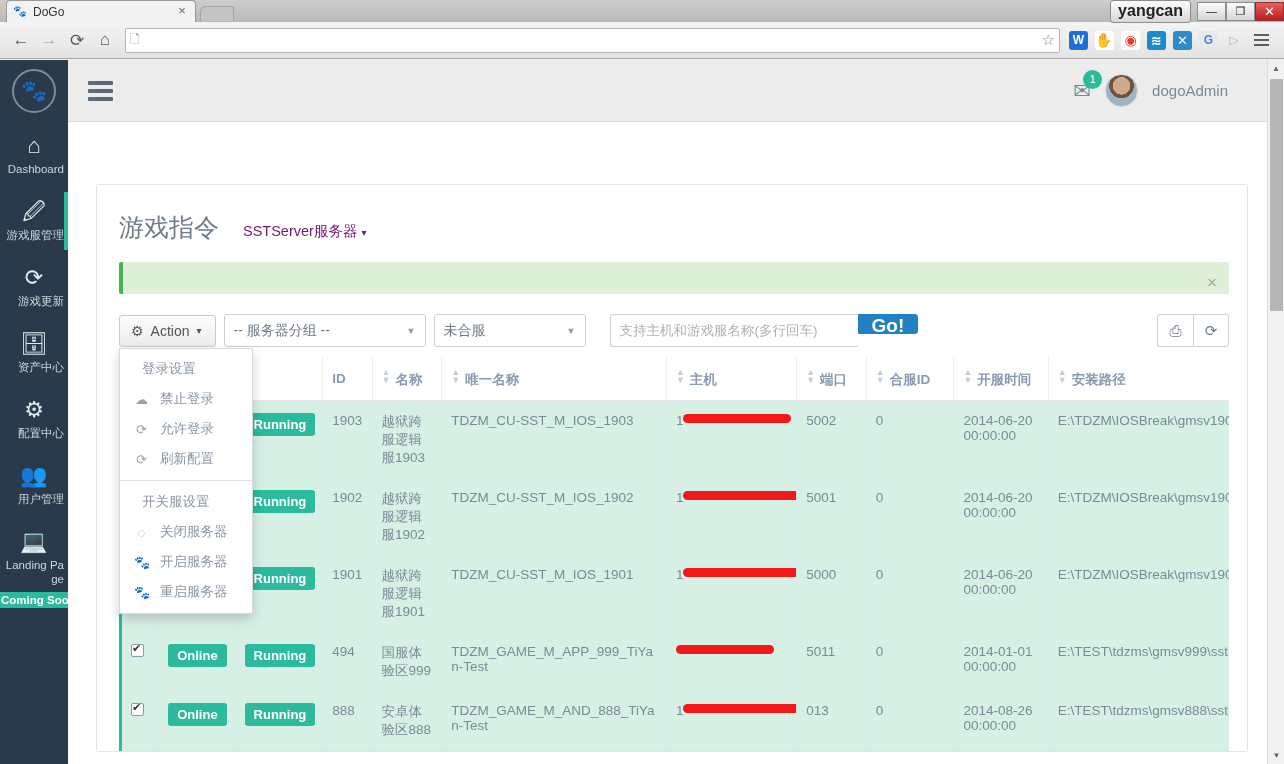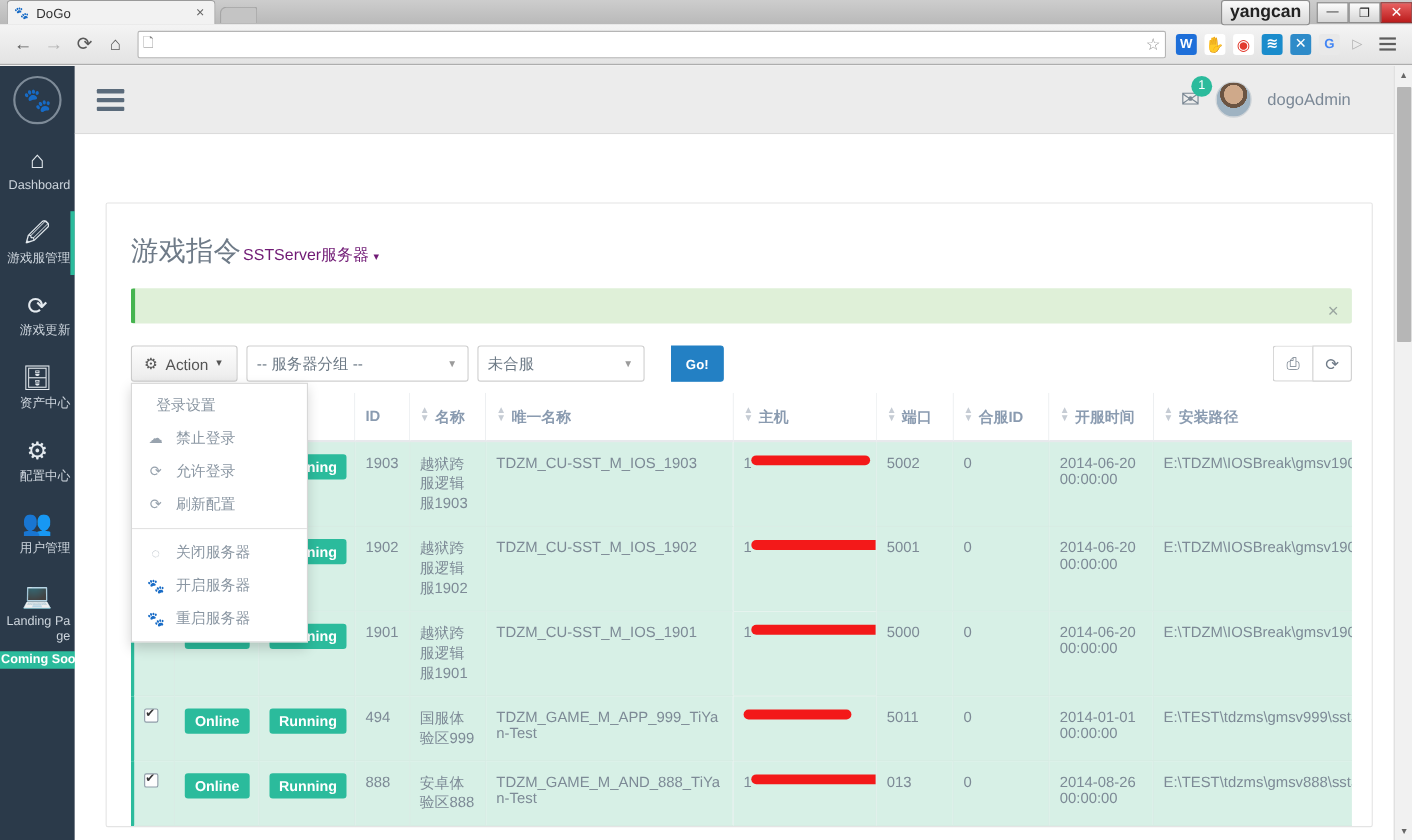--- a/index.html
+++ b/index.html
@@ -215,21 +215,21 @@
   }
   .panel {
     margin: 62px 36px 0 28px;
     background: #fff;
     border: 1px solid #e4e4e4;
     border-radius: 2px;
     min-height: 560px;
     padding: 26px 18px 0 18px;
     position: relative;
   }
-  .panel-head { display: flex; align-items: baseline; gap: 2px; padding-left: 4px; }
+  .panel-head { display: flex; align-items: baseline; gap: 24px; padding-left: 4px; }
   .panel-title { font-size: 25px; color: #6f7b88; font-weight: normal; }
   .server-select { font-size: 14.5px; color: #701a75; cursor: pointer; }
   .server-select .caret { font-size: 10px; }
 
   .alert {
     margin: 18px 0 0 4px;
     background: #dff0d8;
     border-left: 4px solid #46b450;
     color: #6d7b89;
     font-size: 13.5px;
@@ -272,41 +272,41 @@
     font-size: 13.5px; color: #555;
     padding: 0 9px;
     outline: none;
     font-family: inherit;
   }
   .search-input::placeholder { color: #b0b0b0; }
   .btn-go {
     background: #2380c4; color: #fff;
     border: 1px solid #2380c4;
     border-radius: 0 3px 3px 0;
-    font-size: 12px; font-weight: bold;
-    padding: 0 13px; height: 33px;
+    font-size: 19px; font-weight: bold;
+    padding: 0 13px; height: 20px;
     cursor: pointer;
   }
   .toolbar-right { margin-left: auto; display: flex; }
   .icon-btn {
     width: 36px; height: 33px;
     border: 1px solid #cfcfcf;
     background: #fff;
     display: flex; align-items: center; justify-content: center;
     font-size: 15px; color: #6f7b88;
     cursor: pointer;
   }
   .icon-btn:first-child { border-radius: 3px 0 0 3px; border-right: none;}
   .icon-btn:last-child { border-radius: 0 3px 3px 0; }
 
   
   .dropdown {
     position: absolute;
     left: 0; top: 34px;
-    width: 161px;
+    width: 134px;
     background: #fff;
     border: 1px solid #d8d8d8;
     box-shadow: 0 5px 11px rgba(0,0,0,.18);
     padding: 5px 0 6px 0;
     z-index: 40;
   }
   .dd-header {
     font-size: 13.5px; color: #8b97a3;
     padding: 6px 10px 6px 22px;
   }
@@ -542,20 +542,21 @@
             <span>-- 服务器分组 --</span>
             <span class="sel-caret">▼</span>
           </div>
 
           <div class="select-box sel-merge">
             <span>未合服</span>
             <span class="sel-caret">▼</span>
           </div>
 
           <div class="search-wrap">
+            <input class="search-input" type="text" placeholder="支持主机和游戏服名称(多行回车)" style="">
             <button class="btn-go">Go!</button>
           </div>
 
           <div class="toolbar-right">
             <span class="icon-btn">⎙</span>
             <span class="icon-btn">⟳</span>
           </div>
 
           <div class="dropdown">
             <div class="dd-header">登录设置</div>
@@ -567,20 +568,21 @@
               <span class="dd-icon">⟳</span>
               <span>允许登录</span>
             </div>
             <div class="dd-item">
               <span class="dd-icon">⟳</span>
               <span>刷新配置</span>
             </div>
 
             <div class="dd-sep"></div>
 
+            <div class="dd-header">开关服设置</div>
             <div class="dd-item">
               <span class="dd-icon">◌</span>
               <span>关闭服务器</span>
             </div>
             <div class="dd-item">
               <span class="dd-icon">🐾</span>
               <span>开启服务器</span>
             </div>
             <div class="dd-item">
               <span class="dd-icon">🐾</span>

